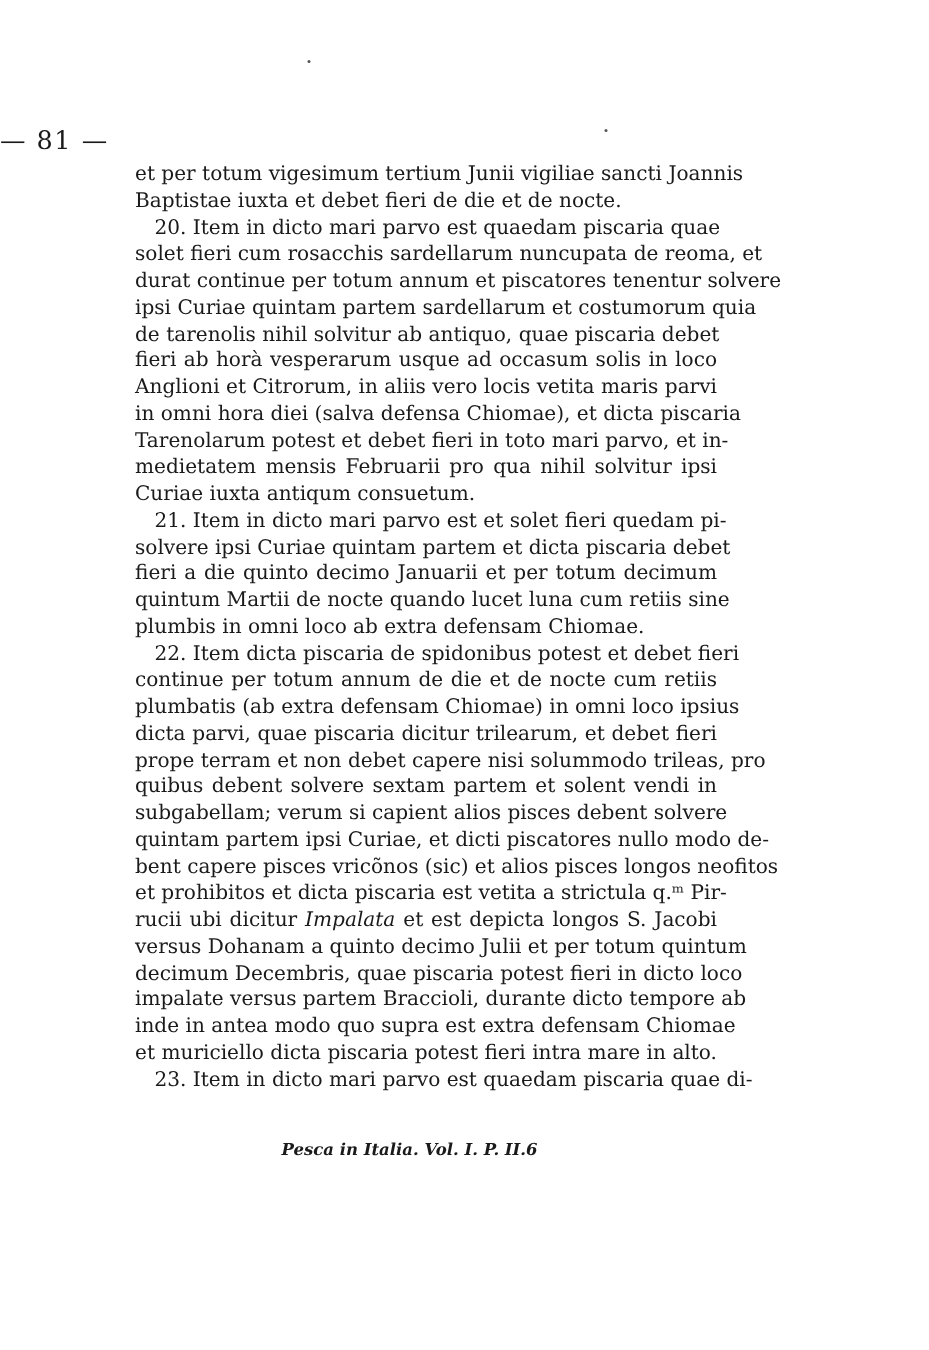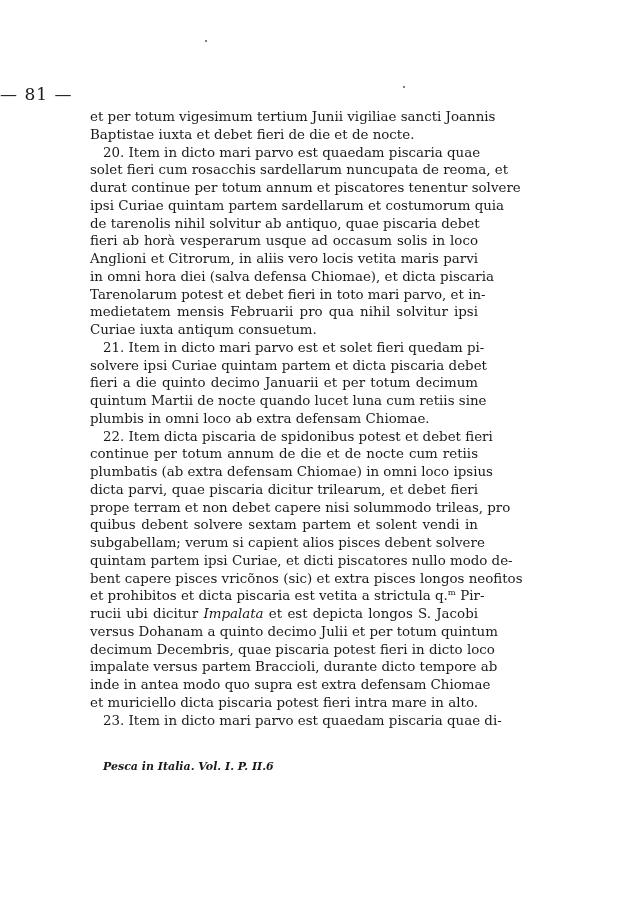--- a/index.html
+++ b/index.html
@@ -18,21 +18,21 @@
   }
   .line {
     display: block; white-space: nowrap; text-align: justify; text-align-last: justify;
     height: 17.75px;
   }
   .line.last { text-align-last: left; }
   .line.indent { padding-left: 13px; }
   .ital { font-style: italic; }
   .footer {
     position: absolute; top: 760px; left: 103px; width: 340px;
-    font-size: 11px; font-style: italic; font-weight: bold; display: flex; justify-content: flex-start;
+    font-size: 11px; font-style: italic; font-weight: bold; display: flex; justify-content: center;
   }
 </style>
 </head>
 <body>
 
 <div class="speck" style="top:40px;left:205px;"></div>
 <div class="speck" style="top:86px;left:403px;"></div>
 
 <div class="page-number">— 81 —</div>
 
@@ -56,21 +56,21 @@
   <span class="line">quintum Martii de nocte quando lucet luna cum retiis sine</span>
   <span class="line last">plumbis in omni loco ab extra defensam Chiomae.</span>
   <span class="line indent">22. Item dicta piscaria de spidonibus potest et debet fieri</span>
   <span class="line">continue per totum annum de die et de nocte cum retiis</span>
   <span class="line">plumbatis (ab extra defensam Chiomae) in omni loco ipsius</span>
   <span class="line">dicta parvi, quae piscaria dicitur trilearum, et debet fieri</span>
   <span class="line">prope terram et non debet capere nisi solummodo trileas, pro</span>
   <span class="line">quibus debent solvere sextam partem et solent vendi in</span>
   <span class="line">subgabellam; verum si capient alios pisces debent solvere</span>
   <span class="line">quintam partem ipsi Curiae, et dicti piscatores nullo modo de-</span>
-  <span class="line">bent capere pisces vricõnos (sic) et extra pisces longos neofitos</span>
+  <span class="line">bent capere pisces vricõnos (sic) et alios pisces longos neofitos</span>
   <span class="line">et prohibitos et dicta piscaria est vetita a strictula q.ᵐ Pir-</span>
   <span class="line"><span>rucii ubi dicitur </span><span class="ital">Impalata</span><span> et est depicta longos S. Jacobi</span></span>
   <span class="line">versus Dohanam a quinto decimo Julii et per totum quintum</span>
   <span class="line">decimum Decembris, quae piscaria potest fieri in dicto loco</span>
   <span class="line">impalate versus partem Braccioli, durante dicto tempore ab</span>
   <span class="line">inde in antea modo quo supra est extra defensam Chiomae</span>
   <span class="line">et muriciello dicta piscaria potest fieri intra mare in alto.</span>
   <span class="line indent">23. Item in dicto mari parvo est quaedam piscaria quae di-</span>
 </div>
 

